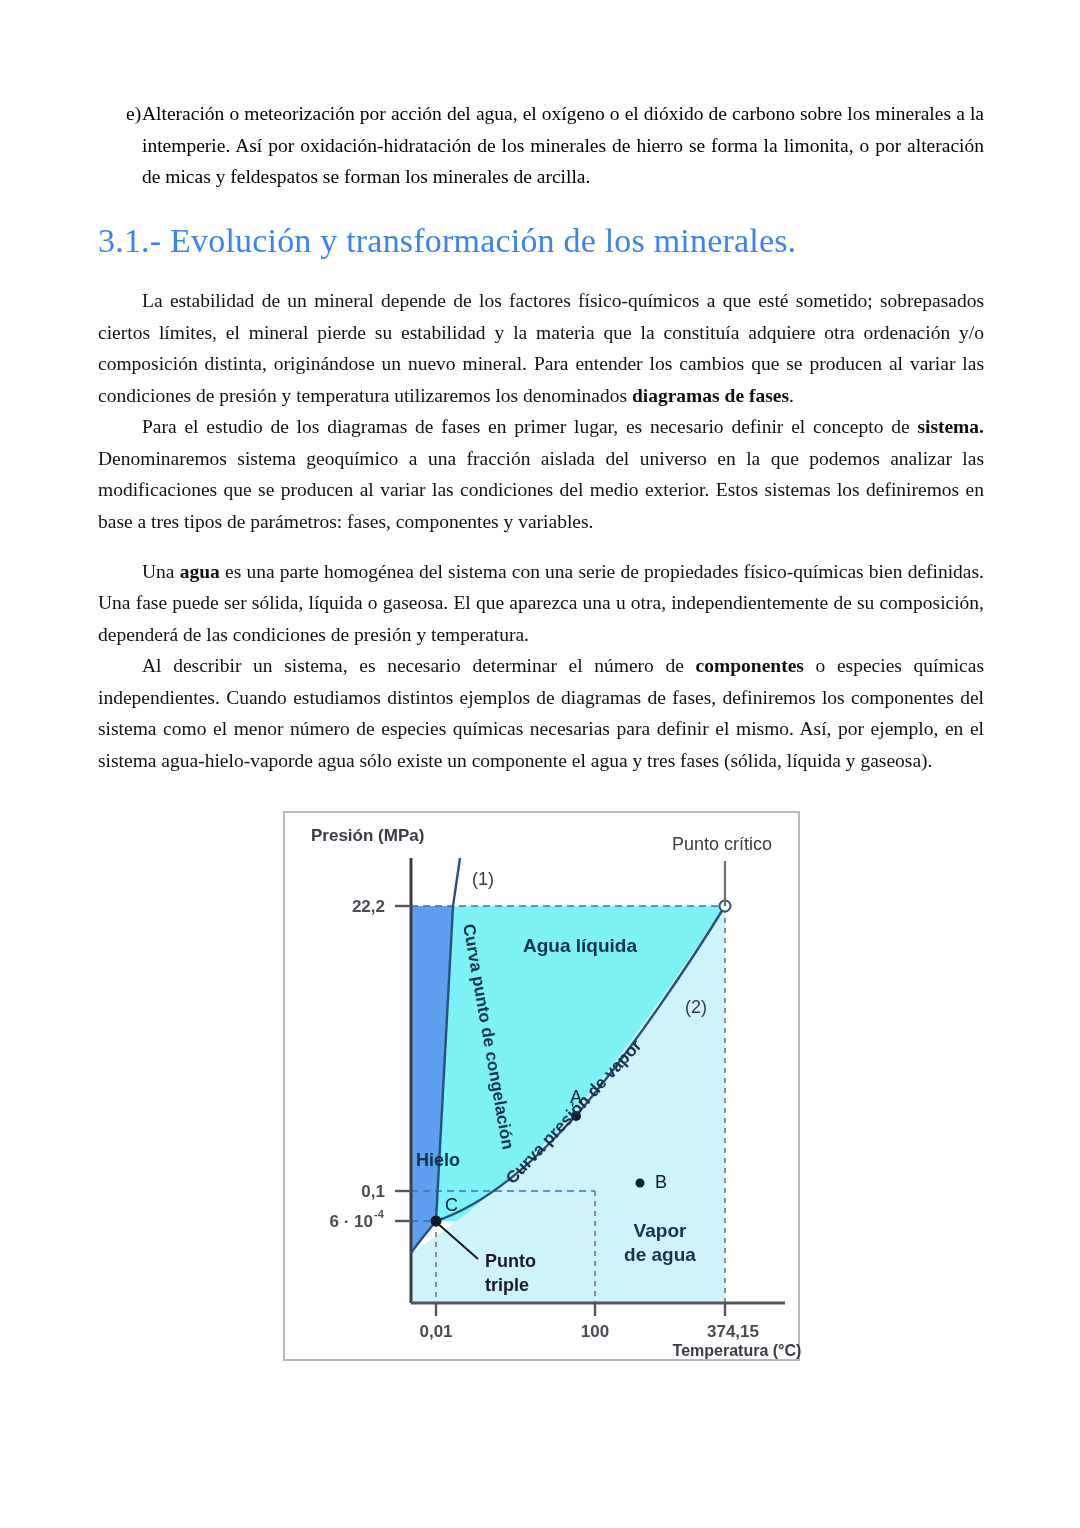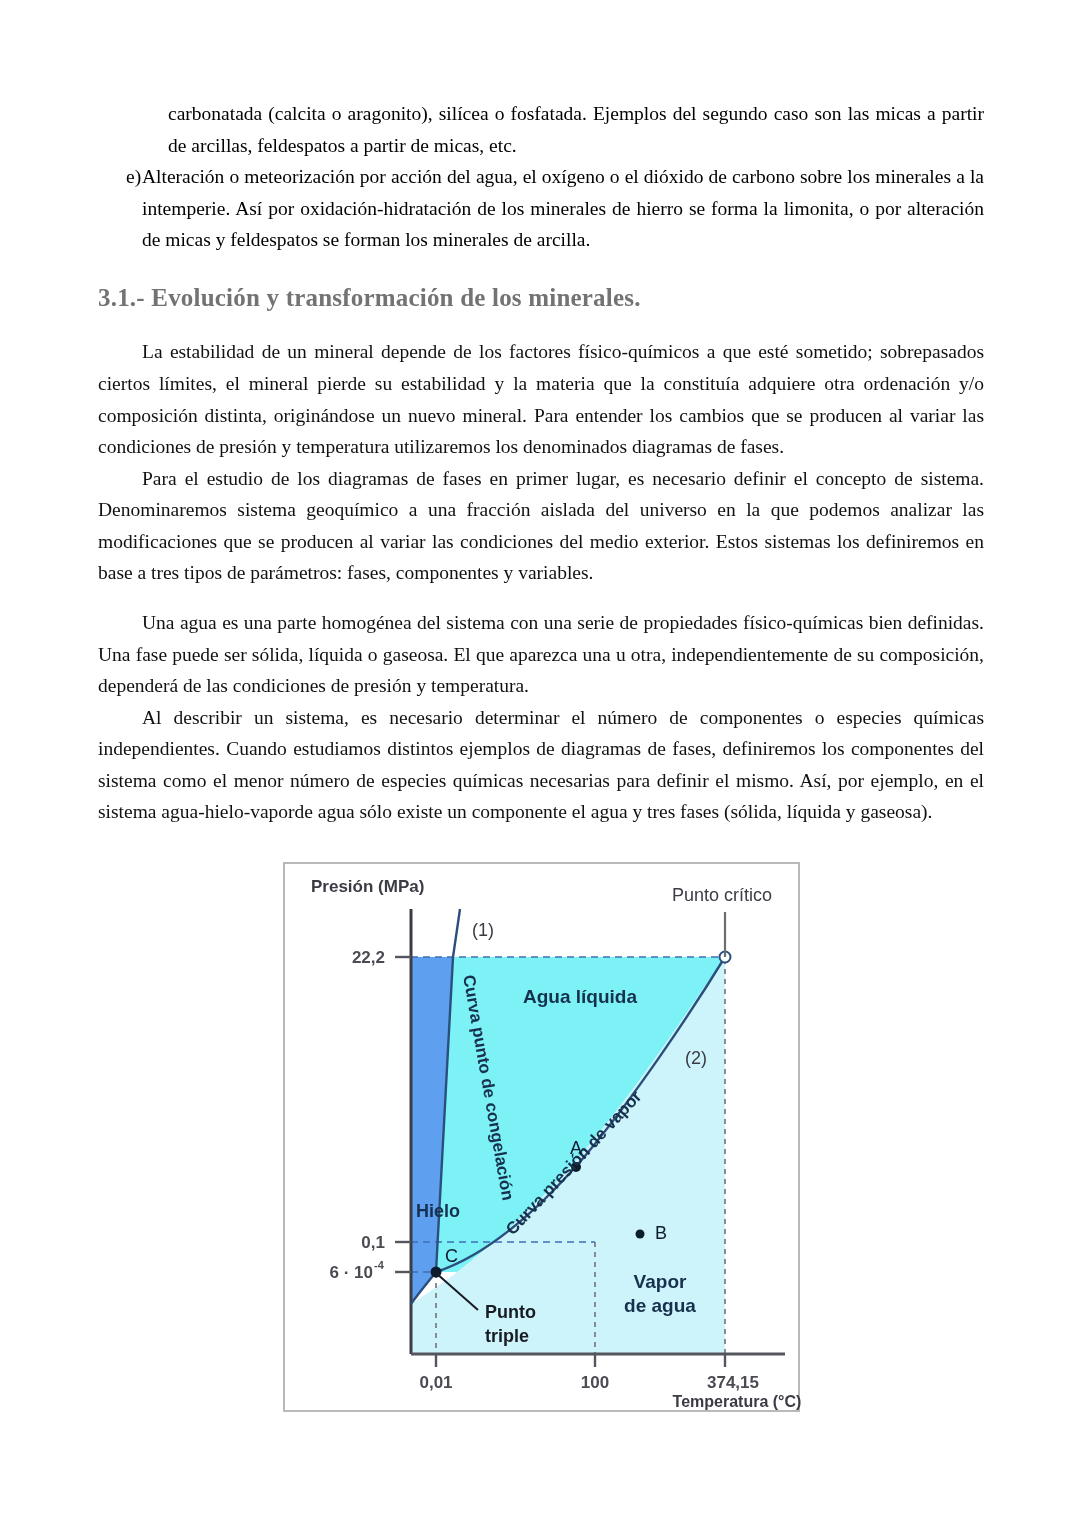--- a/index.html
+++ b/index.html
@@ -66,28 +66,28 @@
   }
   .hang {
     padding-left: 70px;
     font-size: 19.5px;
     line-height: 1.62;
     text-align: justify;
   }
 
   h2.section-heading {
     margin: 26px 0 22px 0;
-    font-size: 25px;
-    font-weight: bold;
-    color: #737373;
+    font-size: 34px;
+    font-weight: normal;
+    color: #3b82f6;
     letter-spacing: 0.2px;
     line-height: 1.3;
   }
 
-  b, strong { font-weight: normal; }
+  b, strong { font-weight: bold; }
 
   .gap-sm { height: 18px; }
 
   
   .figure-wrap {
     margin-top: 34px;
     display: flex;
     justify-content: center;
   }
   .figure-box {
@@ -99,21 +99,20 @@
     position: relative;
   }
   .figure-box svg { display: block; }
 </style>
 </head>
 <body>
 
 <div class="page">
   <div class="content">
 
-    <div class="hang">carbonatada (calcita o aragonito), silícea o fosfatada. Ejemplos del segundo caso son las micas a partir de arcillas, feldespatos a partir de micas, etc.</div>
 
     <div class="list-block">
       <div class="list-item">
         <div class="list-marker">e)</div>
         <div class="list-text">Alteración o meteorización por acción del agua, el oxígeno o el dióxido de carbono sobre los minerales a la intemperie. Así por oxidación-hidratación de los minerales de hierro se forma la limonita, o por alteración de micas y feldespatos se forman los minerales de arcilla.</div>
       </div>
     </div>
 
     <h2 class="section-heading">3.1.- Evolución y transformación de los minerales.</h2>
 

